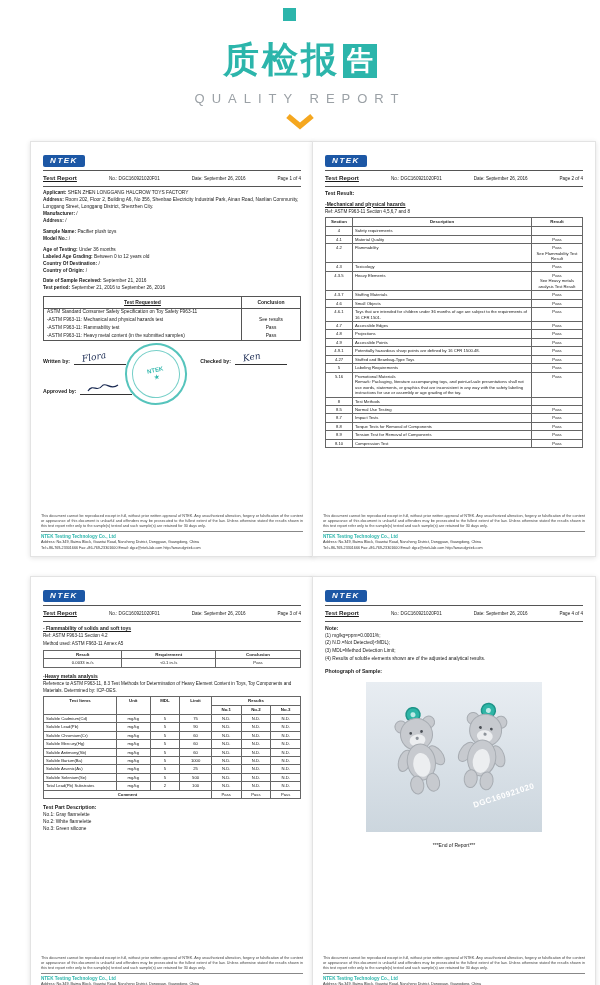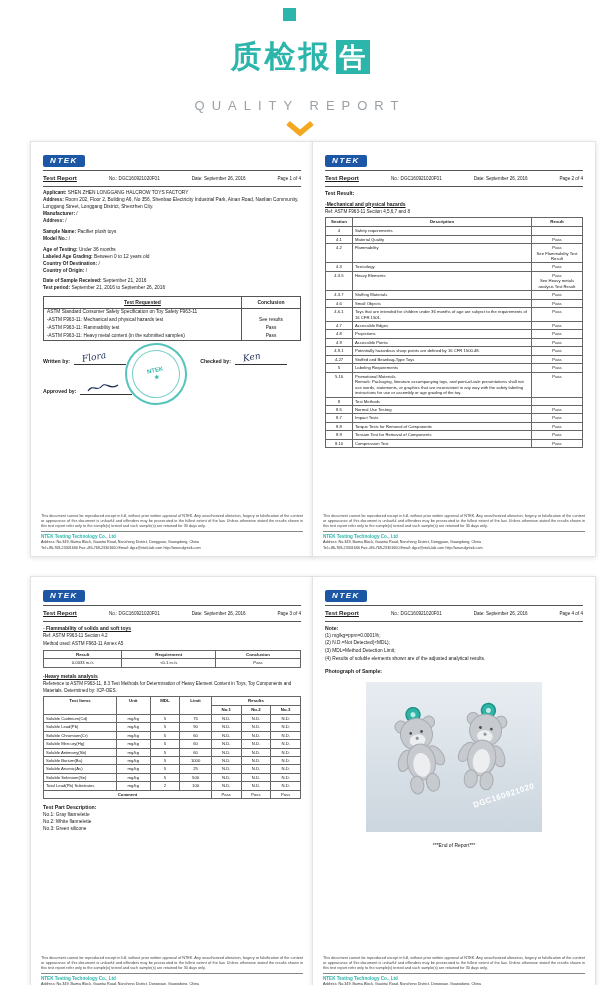--- a/index.html
+++ b/index.html
@@ -3,23 +3,23 @@
 <meta charset="utf-8">
 <style>
   html,body{margin:0;padding:0;}
   body{font-family:"Liberation Sans", sans-serif; background:#fff;}
   .canvas{position:relative;width:600px;height:985px;background:#fff;margin:0 auto;overflow:hidden;}
 
   
   .banner{position:absolute;top:0;left:0;right:0;text-align:center;}
   .banner-square{position:absolute;left:283px;top:8px;width:13px;height:13px;background:#2cb5ab;}
   .title-line{margin-top:36px;display:flex;justify-content:center;align-items:center;}
-  .title-cn{color:#2cb5ab;font-size:31px;font-weight:bold;letter-spacing:3px;}
+  .title-cn{color:#2cb5ab;font-size:36px;font-weight:bold;letter-spacing:3px;}
   .title-box{width:34px;height:34px;background:#2cb5ab;color:#fff;font-size:26px;font-weight:bold;display:flex;align-items:center;justify-content:center;margin-left:3px;}
-  .subtitle{margin-top:20px;color:#9ba1a6;font-size:13px;letter-spacing:7px;}
+  .subtitle{margin-top:6px;color:#9ba1a6;font-size:13px;letter-spacing:7px;}
   .chevron{margin-top:7px;line-height:0;}
 
   
   .page{position:absolute;width:258px;background:#fff;border:1px solid #e3e3e3;box-shadow:0 1px 5px rgba(0,0,0,.12);padding:13px 12px 6px;font-size:4.8px;line-height:1.45;color:#1a1a1a;}
   #p1{left:30px;top:141px;height:395px;}
   #p2{left:312px;top:141px;height:395px;}
   #p3{left:30px;top:576px;height:402px;}
   #p4{left:312px;top:576px;height:402px;}
 
   .logo{width:42px;height:12px;background:#1c57a5;border-radius:2px;color:#fff;display:flex;align-items:center;justify-content:center;font-weight:bold;font-style:italic;font-size:8px;letter-spacing:1.5px;}

